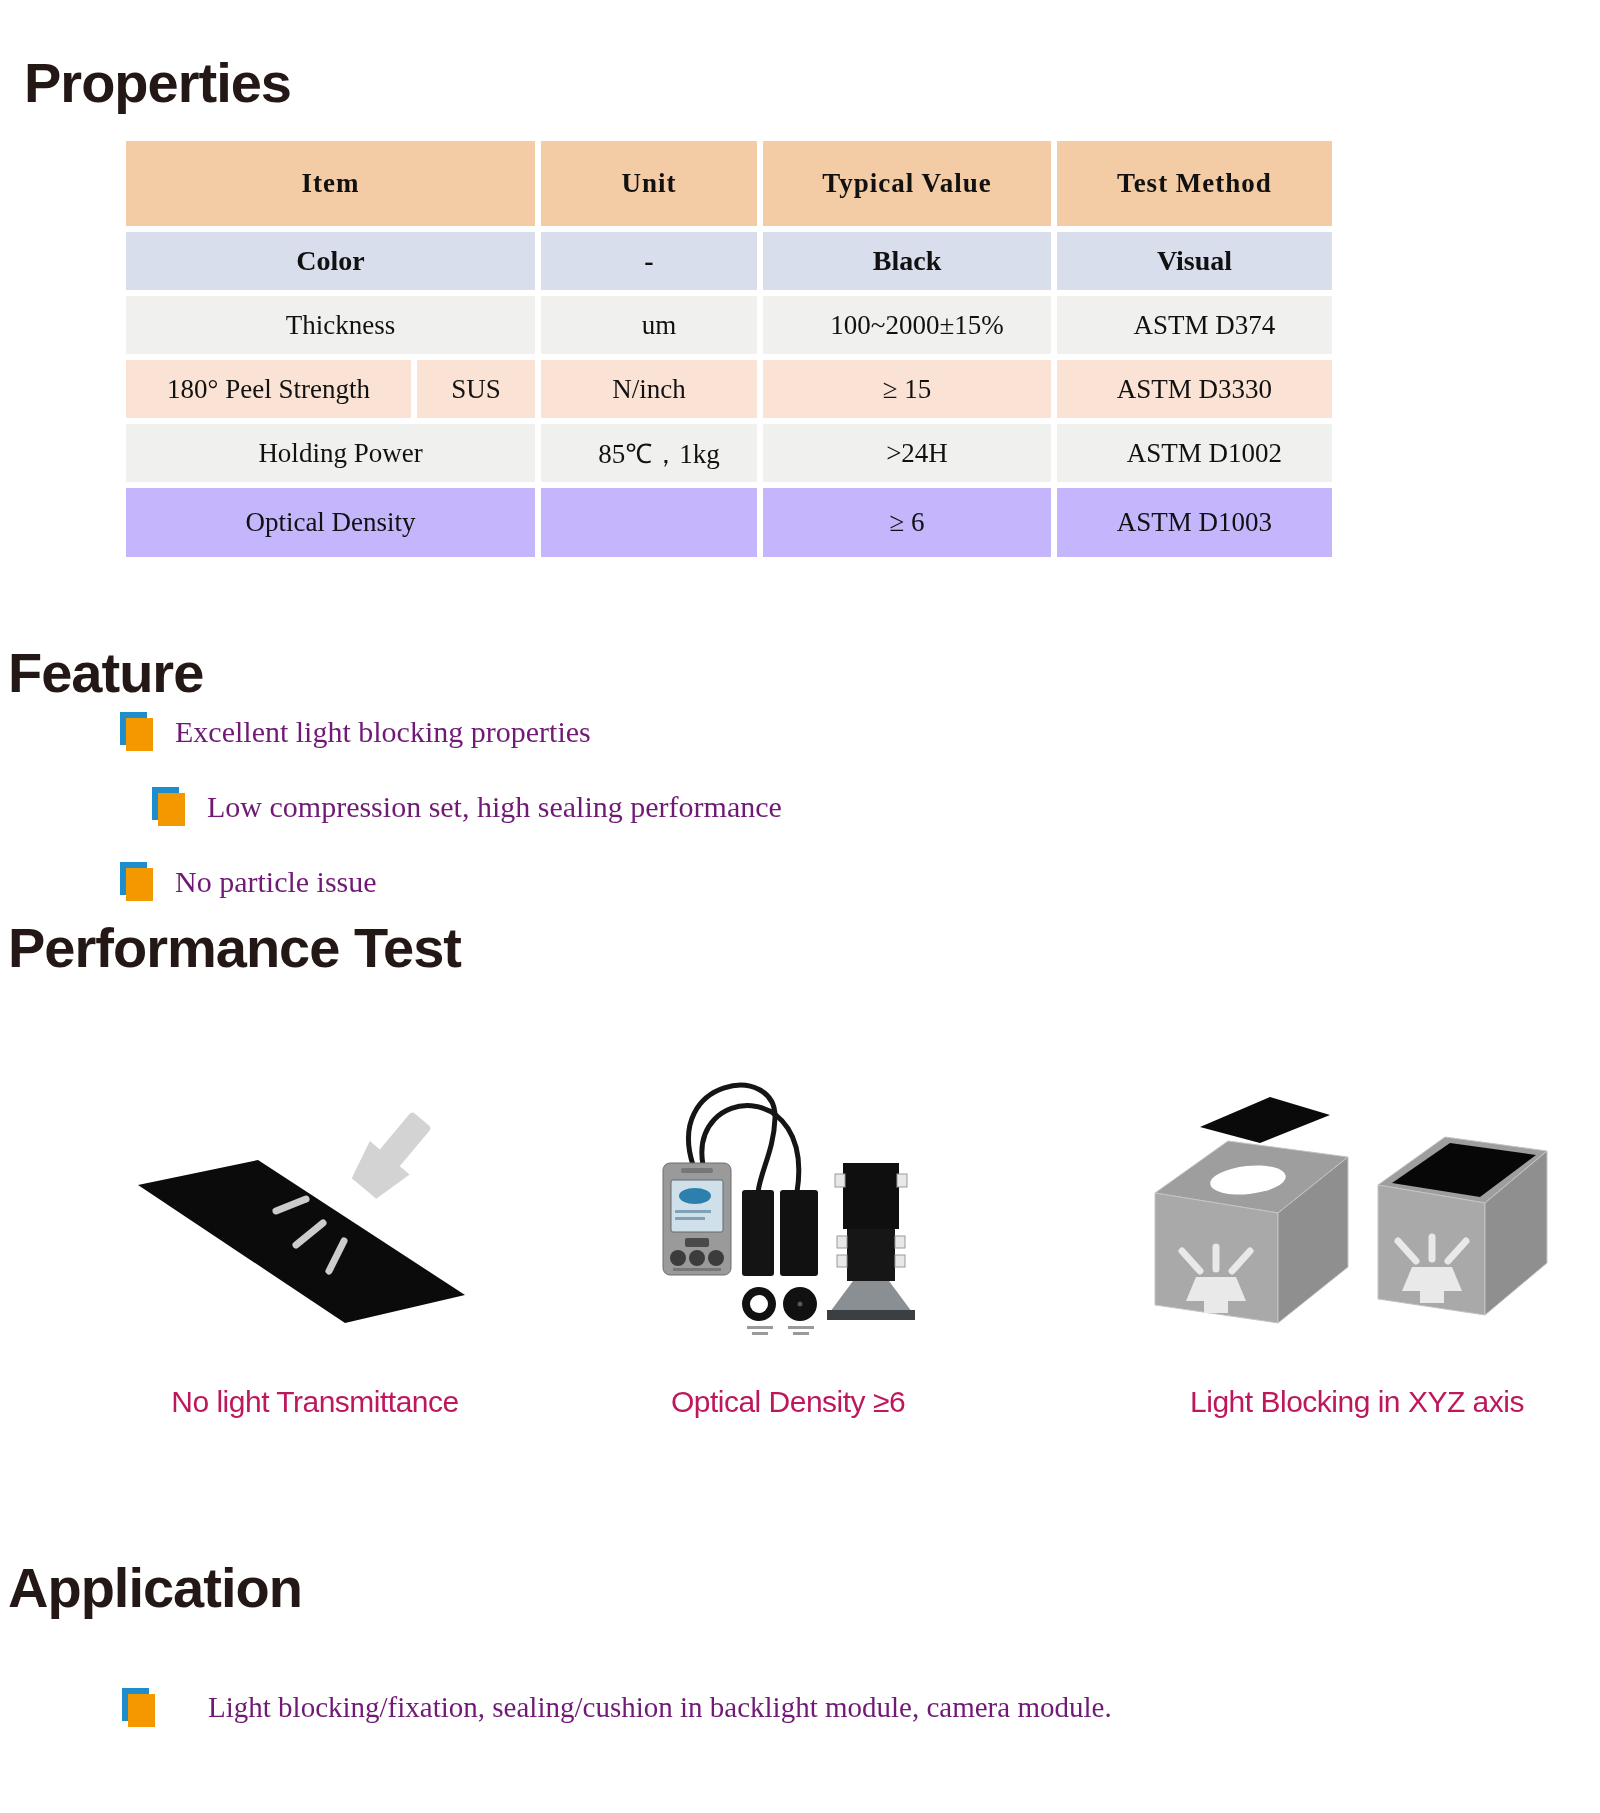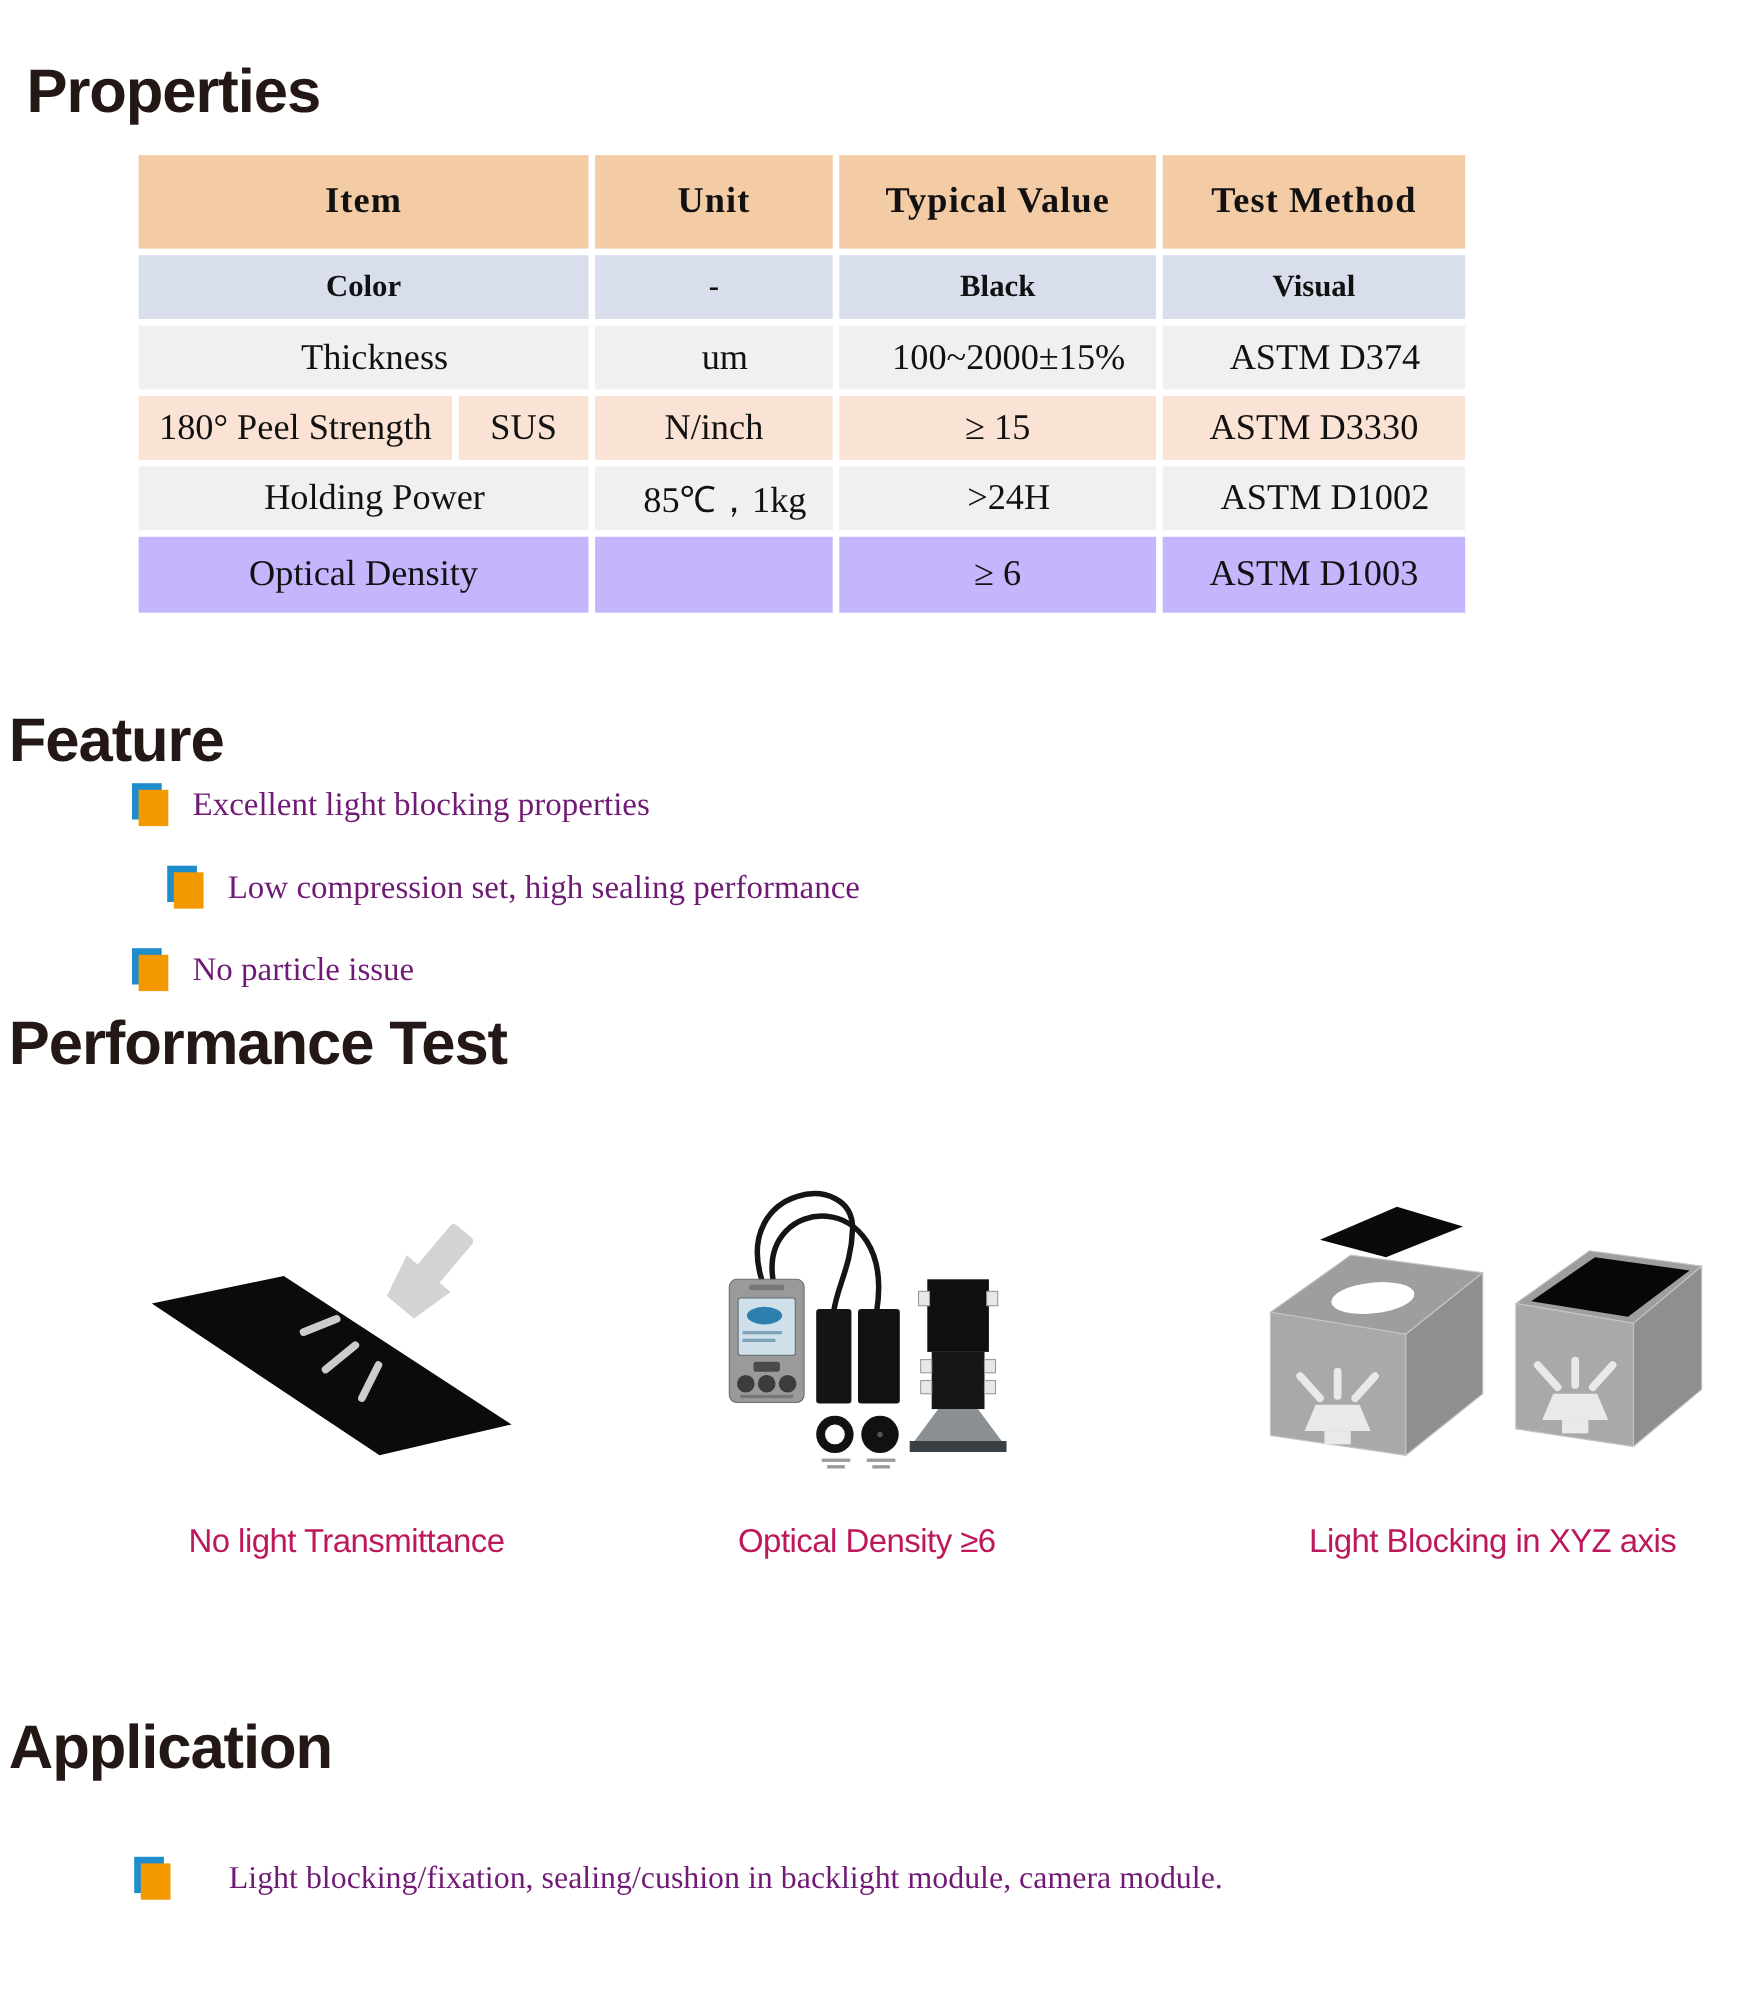--- a/index.html
+++ b/index.html
@@ -3,21 +3,21 @@
 <meta charset="utf-8">
 <style>
   html,body{margin:0;padding:0;background:#ffffff;}
   #page{position:relative;width:1600px;height:1813px;background:#ffffff;overflow:hidden;
         font-family:"Liberation Serif", serif;color:#1a1a1a;}
   .h1{position:absolute;font-family:"Liberation Sans", sans-serif;font-weight:bold;
       font-size:56px;letter-spacing:-1px;color:#231815;white-space:nowrap;}
   
   .tblwrap{position:absolute;left:120px;top:135px;}
   table.props{border-collapse:separate;border-spacing:6px;table-layout:fixed;}
-  table.props td{text-align:center;vertical-align:middle;font-size:33px;padding:0 4px;
+  table.props td{text-align:center;vertical-align:middle;font-size:27px;padding:0 4px;
                  font-family:"Liberation Serif", serif;color:#111;}
   td.hdr{height:85px;background:#F3CBA5;font-weight:bold;font-size:29px;letter-spacing:1px;}
   tr.r-blue td{height:58px;background:#D8DEEC;font-weight:bold;font-size:28px;}
   tr.r-gray td{height:58px;background:#F0F0EF;padding-left:24px;}
   tr.r-peach td{height:58px;background:#FAE3D4;}
   tr.r-peach2 td{height:69px;background:#c4b5fd;}
   
   .bullet-row{position:absolute;display:flex;align-items:center;}
   .bullet-icon{position:relative;width:33px;height:39px;flex:0 0 33px;}
   .bullet-icon .bq{position:absolute;left:0;top:0;width:27px;height:33px;background:#1F8CCC;}

